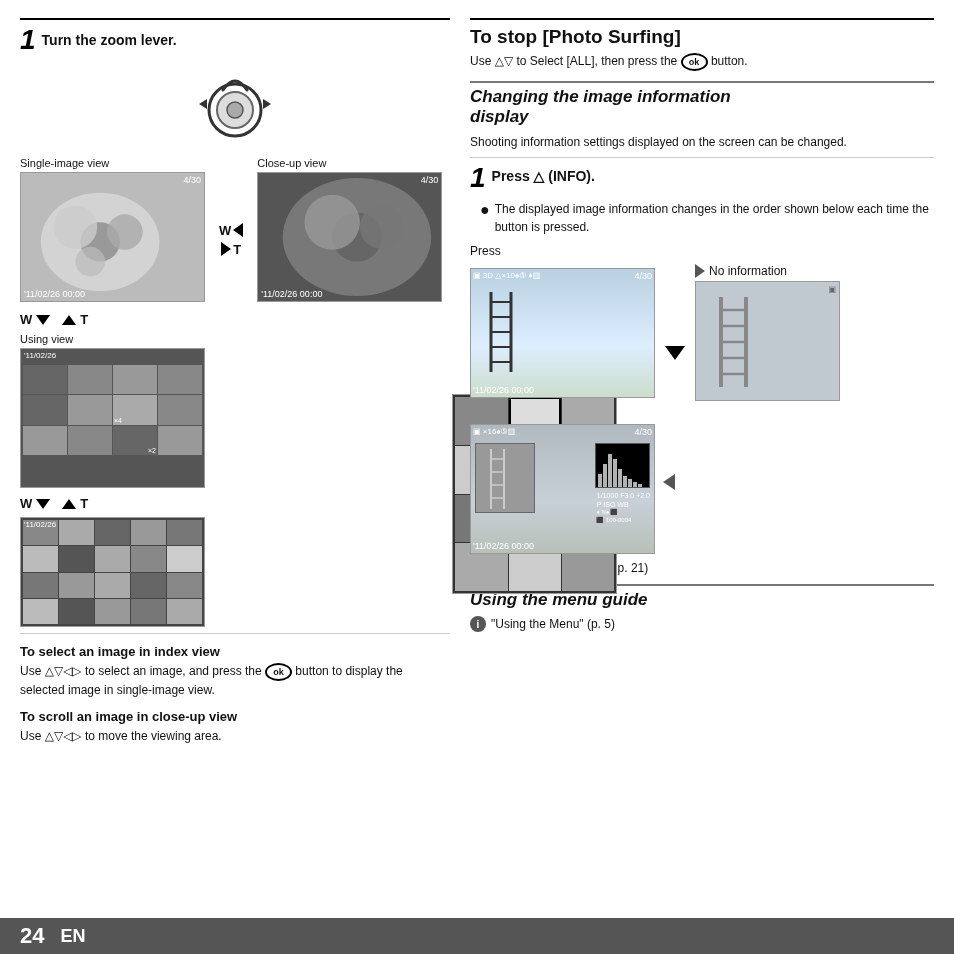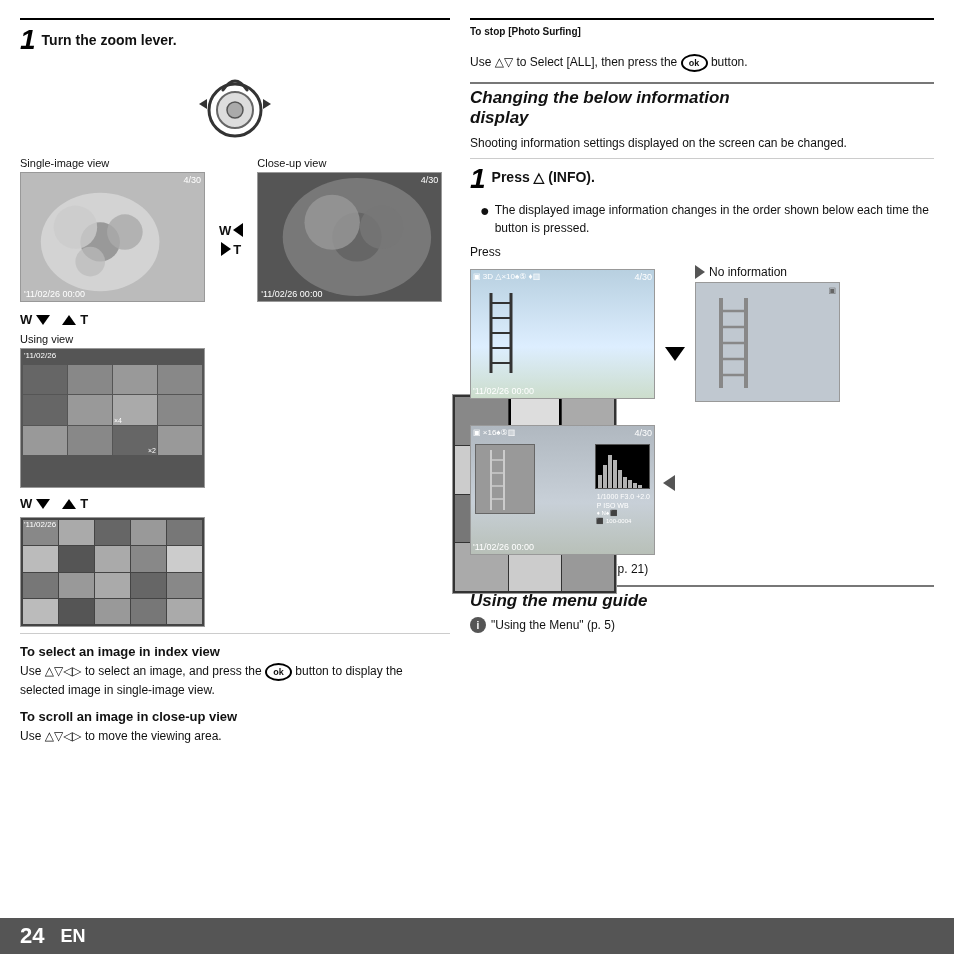--- a/index.html
+++ b/index.html
@@ -541,29 +541,29 @@
         Use △▽◁▷ to select an image, and press the <span class="ok-btn">ok</span> button to display the selected image in single-image view.
       </div>
 
       <div class="subsection-title">To scroll an image in close-up view</div>
       <div class="body-text">Use △▽◁▷ to move the viewing area.</div>
     </div>
 
     <div class="right-col">
 
       <div style="margin-bottom:10px;border-top:2px solid #000;padding-top:6px;">
-        <div style="font-weight:bold;font-size:10px;margin-bottom:16px;">To stop [Photo Surfing]</div>
+        <div style="font-weight:bold;font-size:19px;margin-bottom:4px;">To stop [Photo Surfing]</div>
         <div class="body-text">
           Use △▽ to Select [ALL], then press the <span class="ok-btn">ok</span> button.
         </div>
       </div>
 
       <div class="section-header">
         <div class="section-title-italic">
-          <span>Changing the below information</span><br>
+          <span>Changing the image information</span><br>
           <span>display</span>
         </div>
       </div>
       <div class="body-text" style="margin-bottom:6px;">Shooting information settings displayed on the screen can be changed.</div>
       <hr class="divider-horiz">
 
       <div class="step-header" style="border-top:none;padding-top:0;">
         <span class="step-num">1</span>
         <span class="step-text" style="padding-top:4px;">Press △ (INFO).</span>
       </div>

